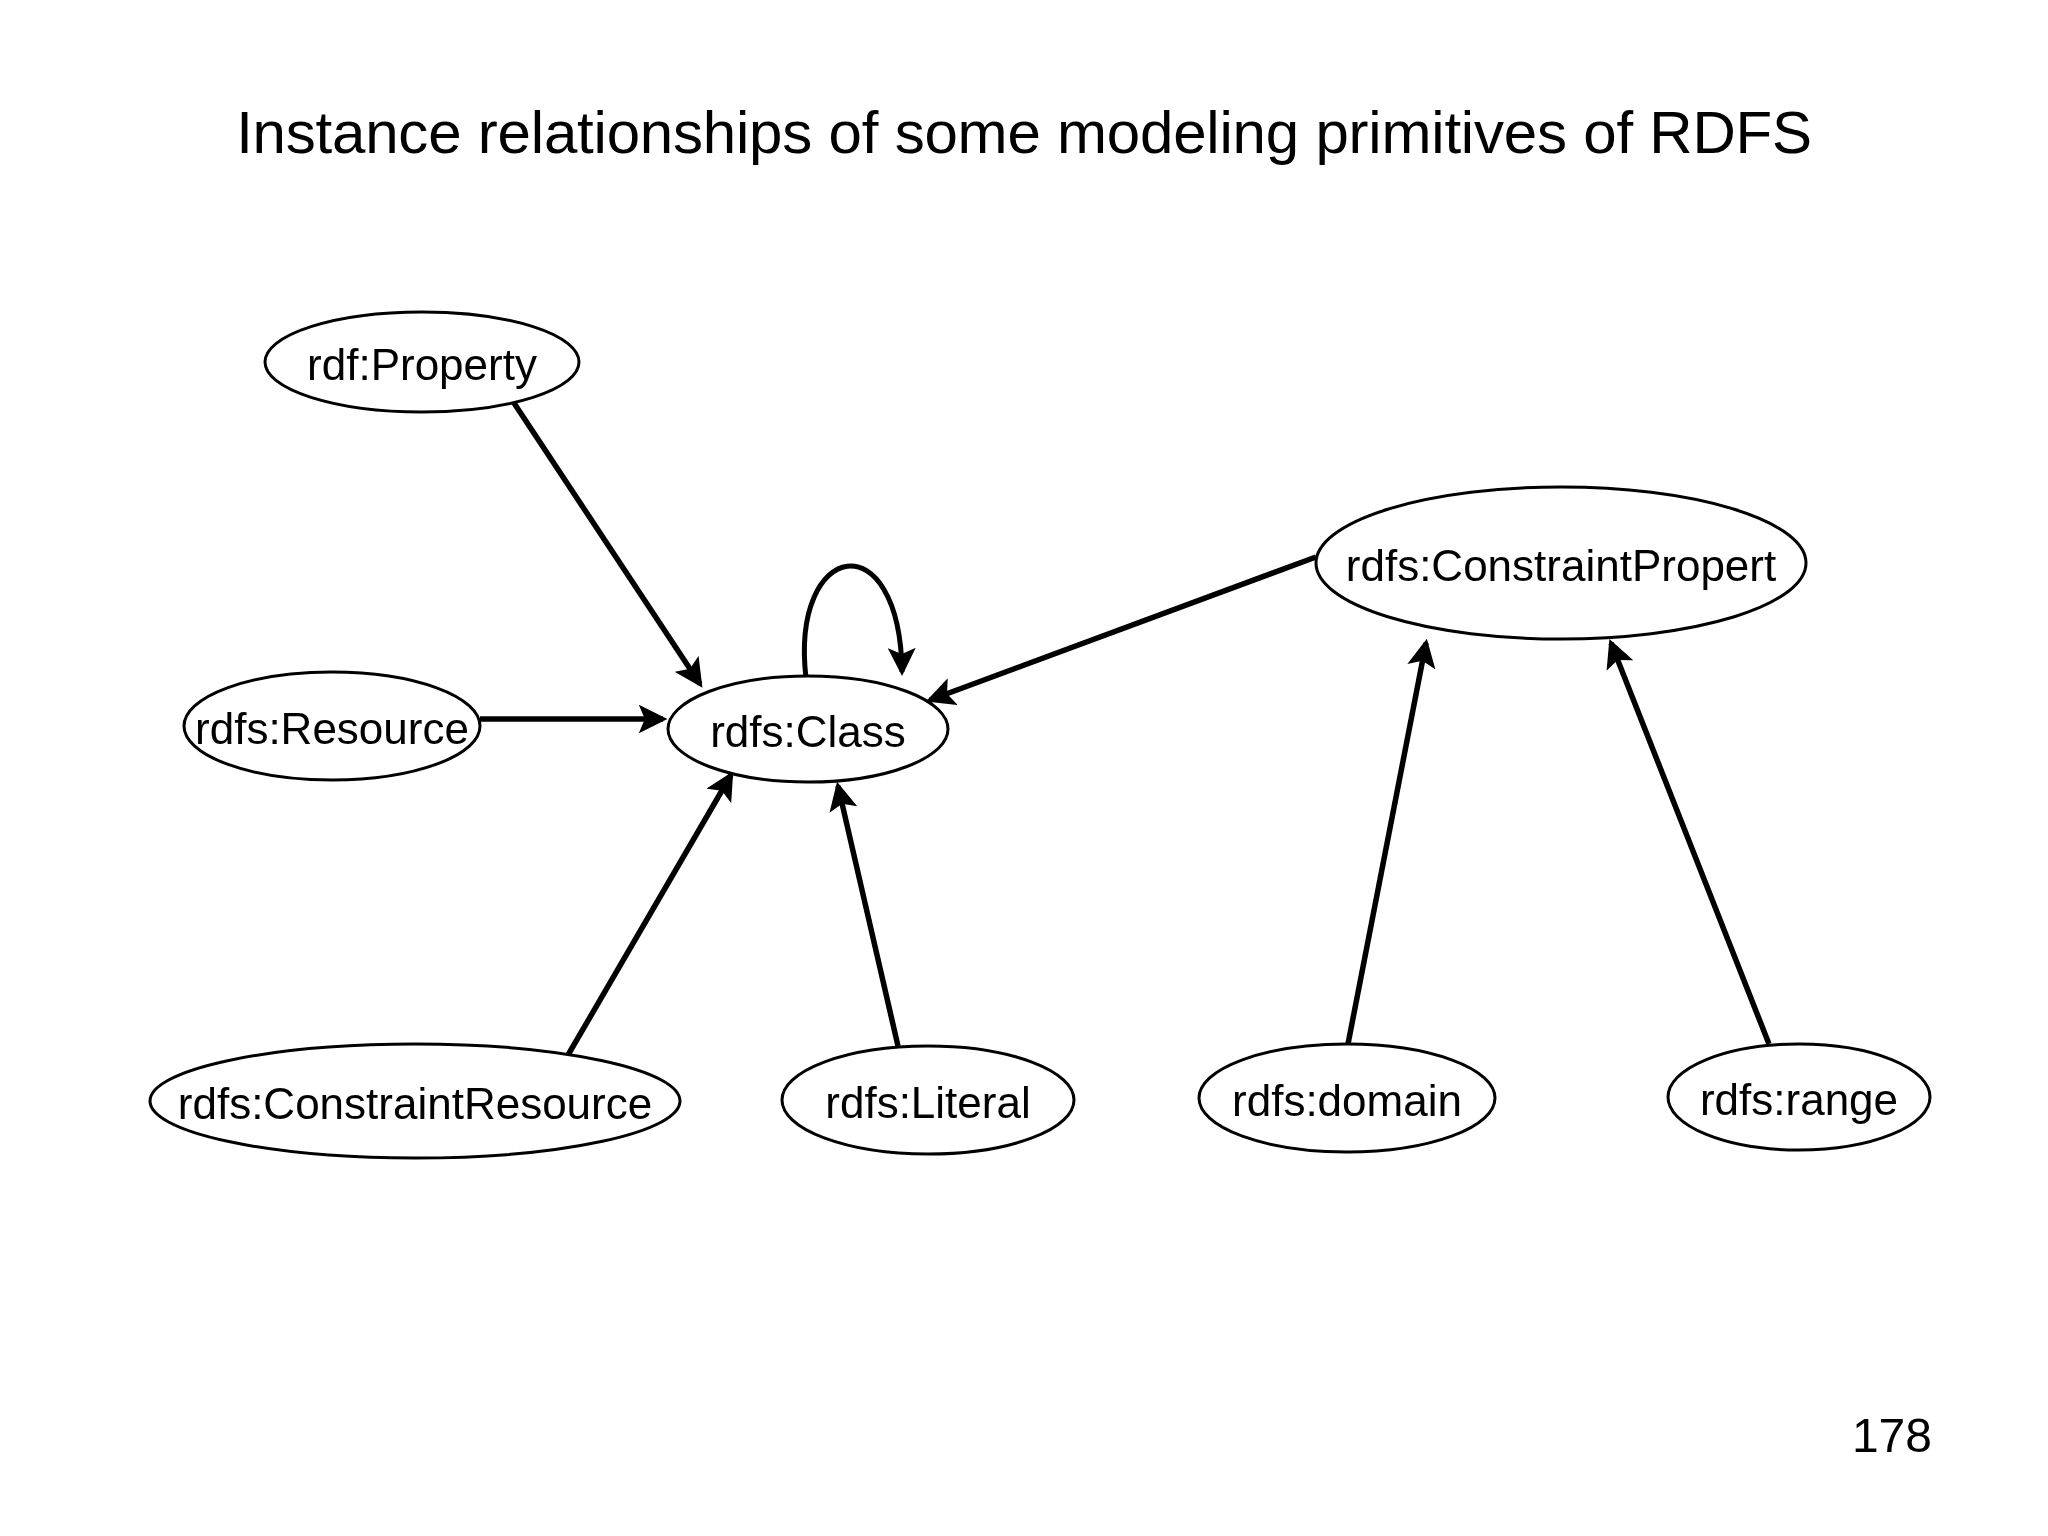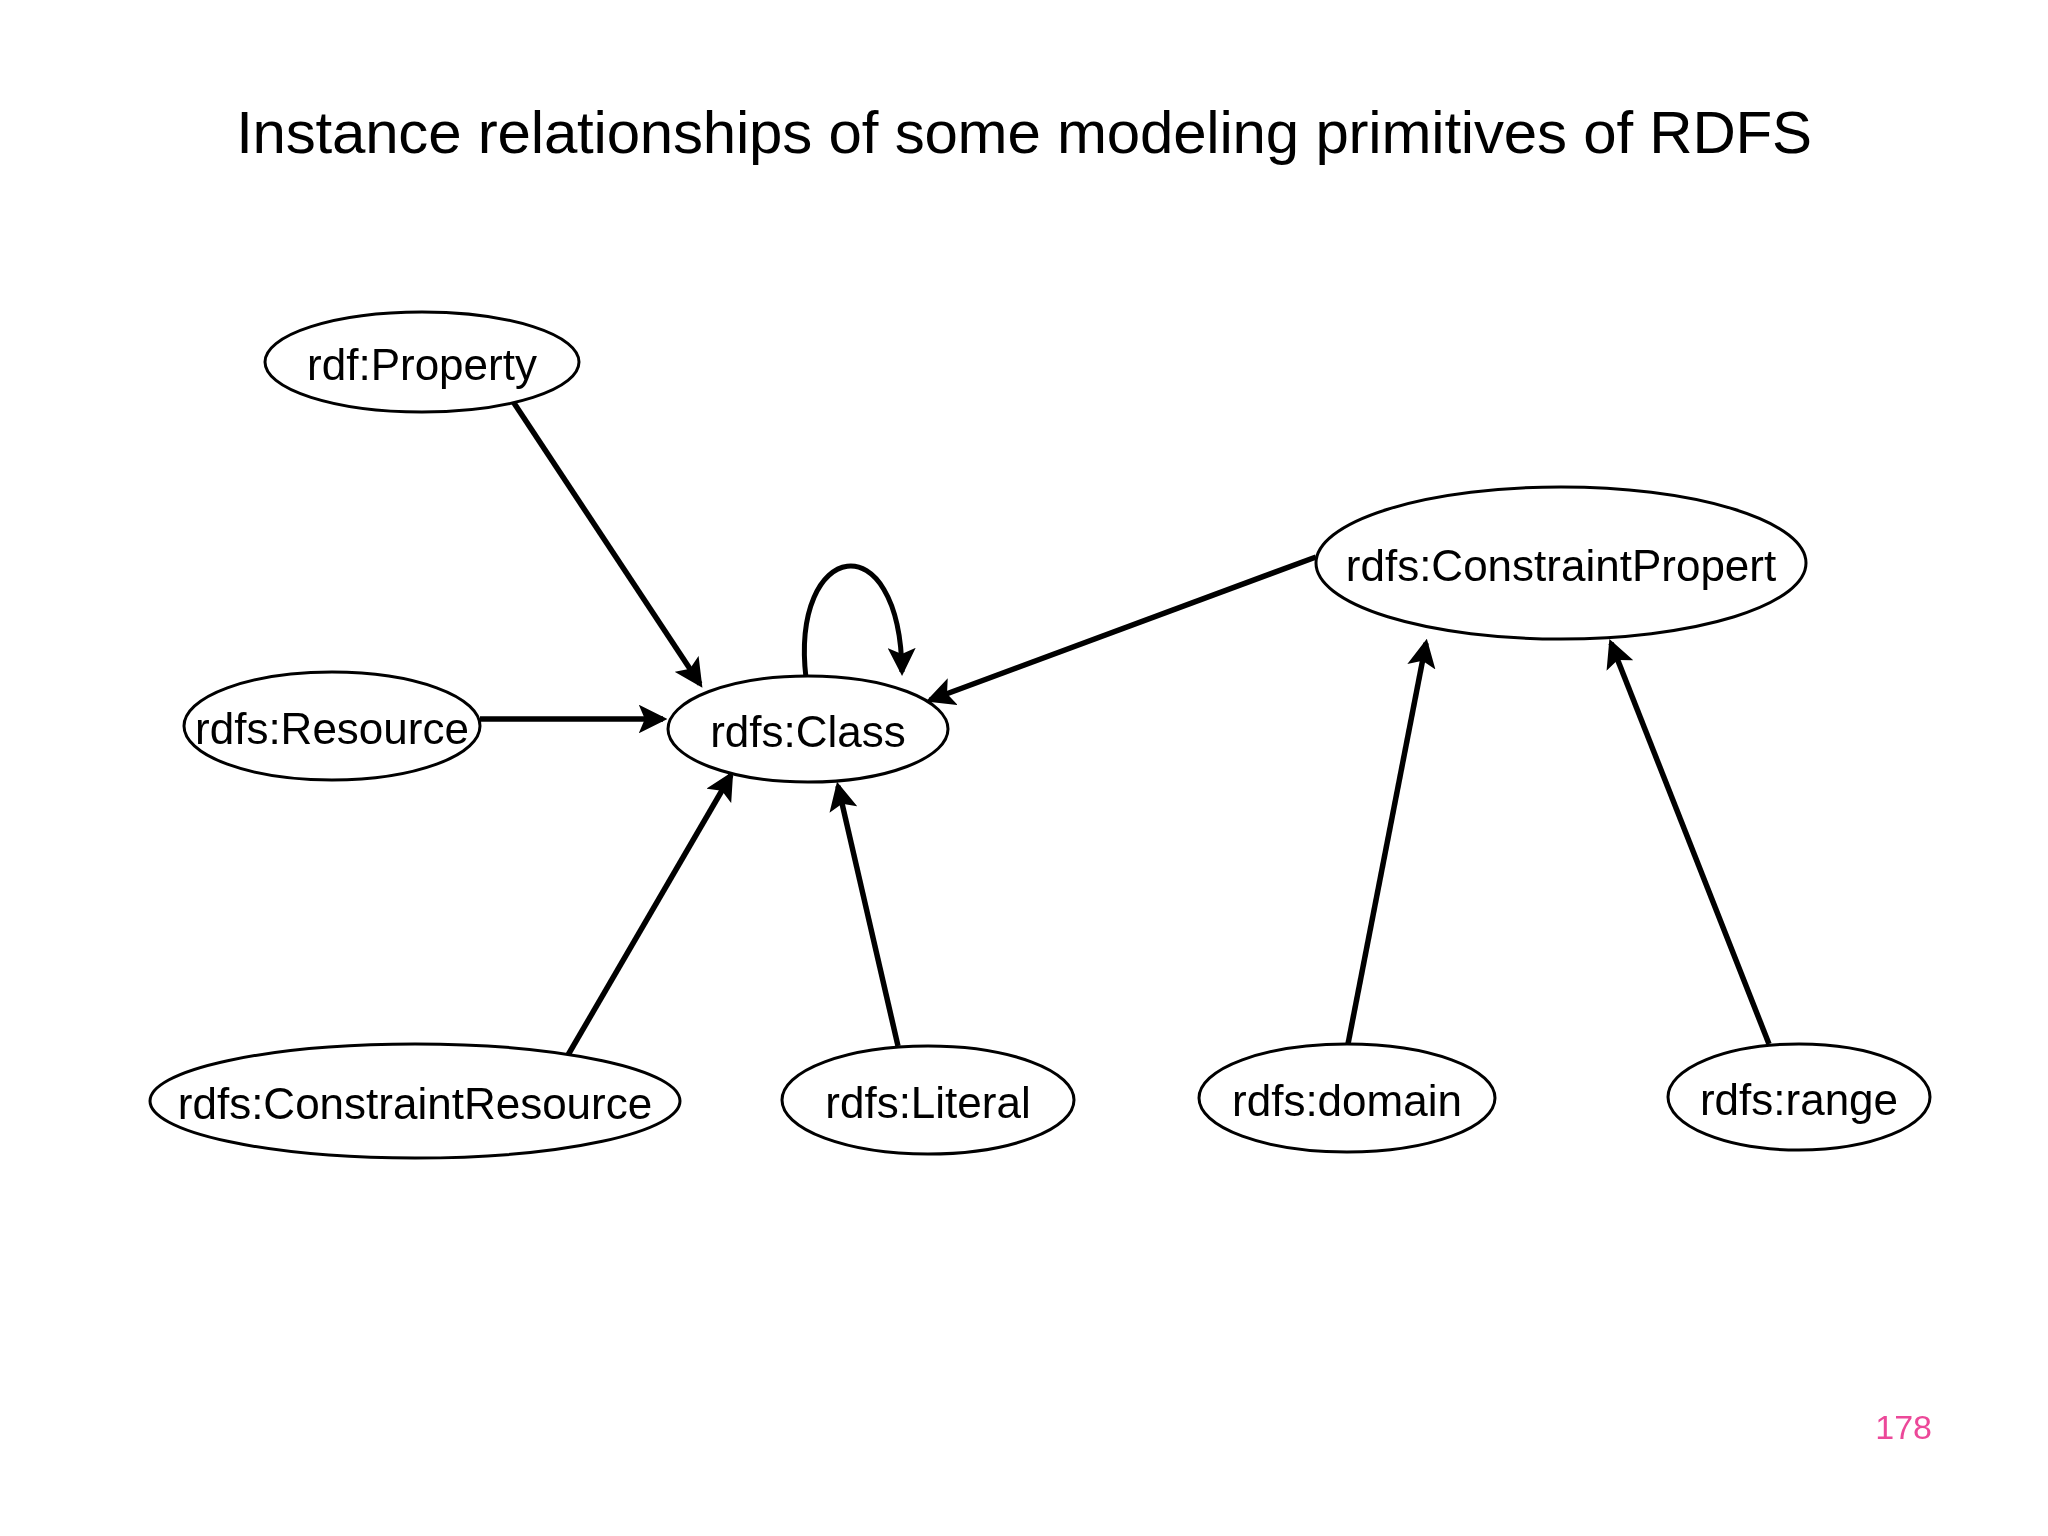--- a/index.html
+++ b/index.html
@@ -39,22 +39,22 @@
     position: absolute;
     left: 0;
     top: 0;
     width: 2048px;
     height: 1536px;
   }
   #page-number {
     position: absolute;
     right: 116px;
     top: 1408px;
-    font-size: 34px;
-    color: #ec4899;
+    font-size: 48px;
+    color: #000000;
     font-family: "Liberation Sans", sans-serif;
   }
   .node-ellipse {
     fill: #ffffff;
     stroke: #000000;
     stroke-width: 3;
   }
   .node-label {
     font-family: "Liberation Sans", sans-serif;
     font-size: 44px;

